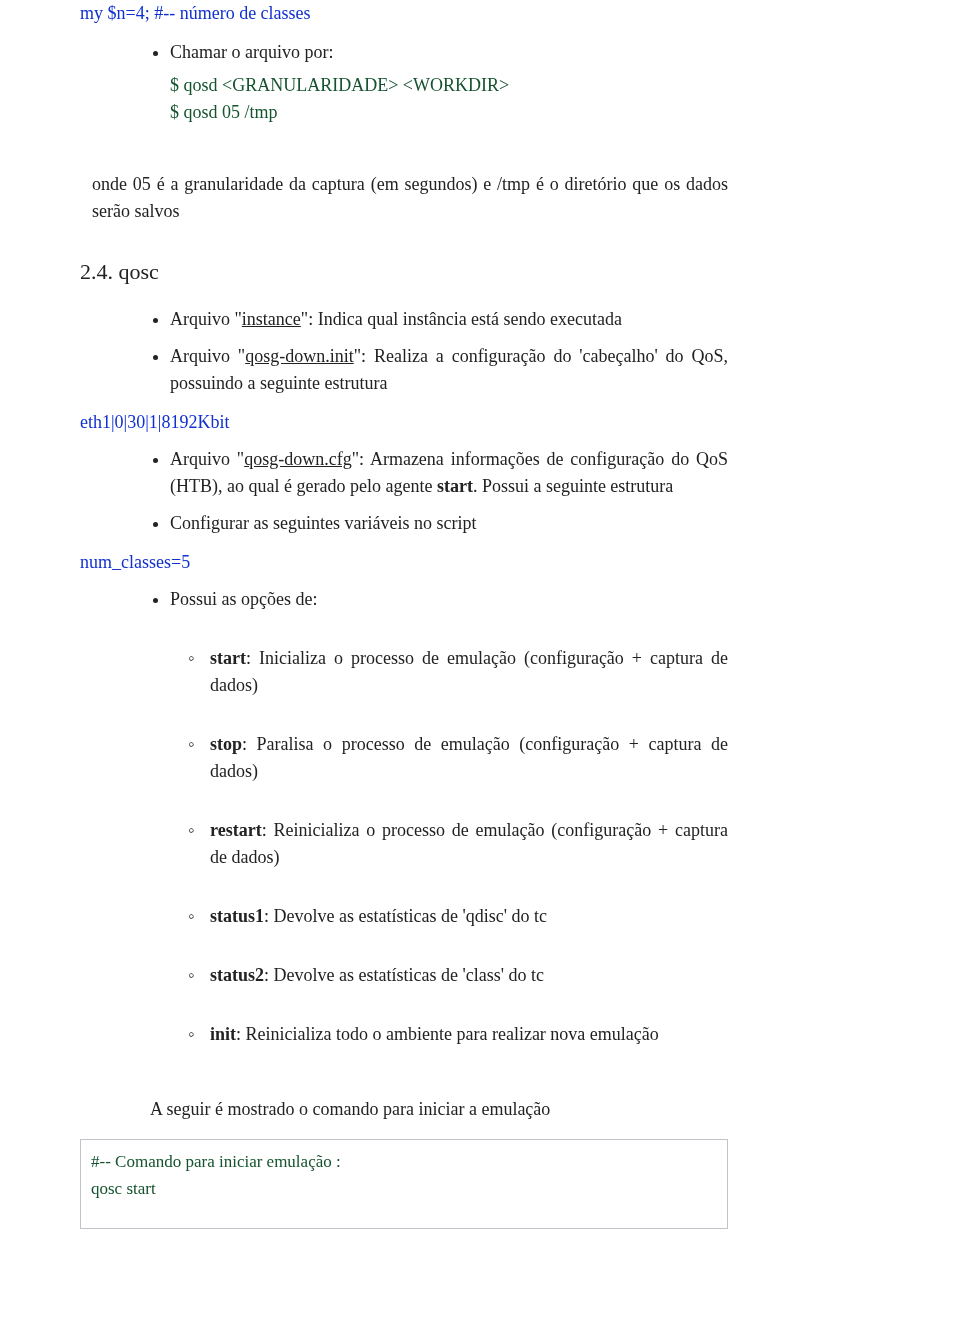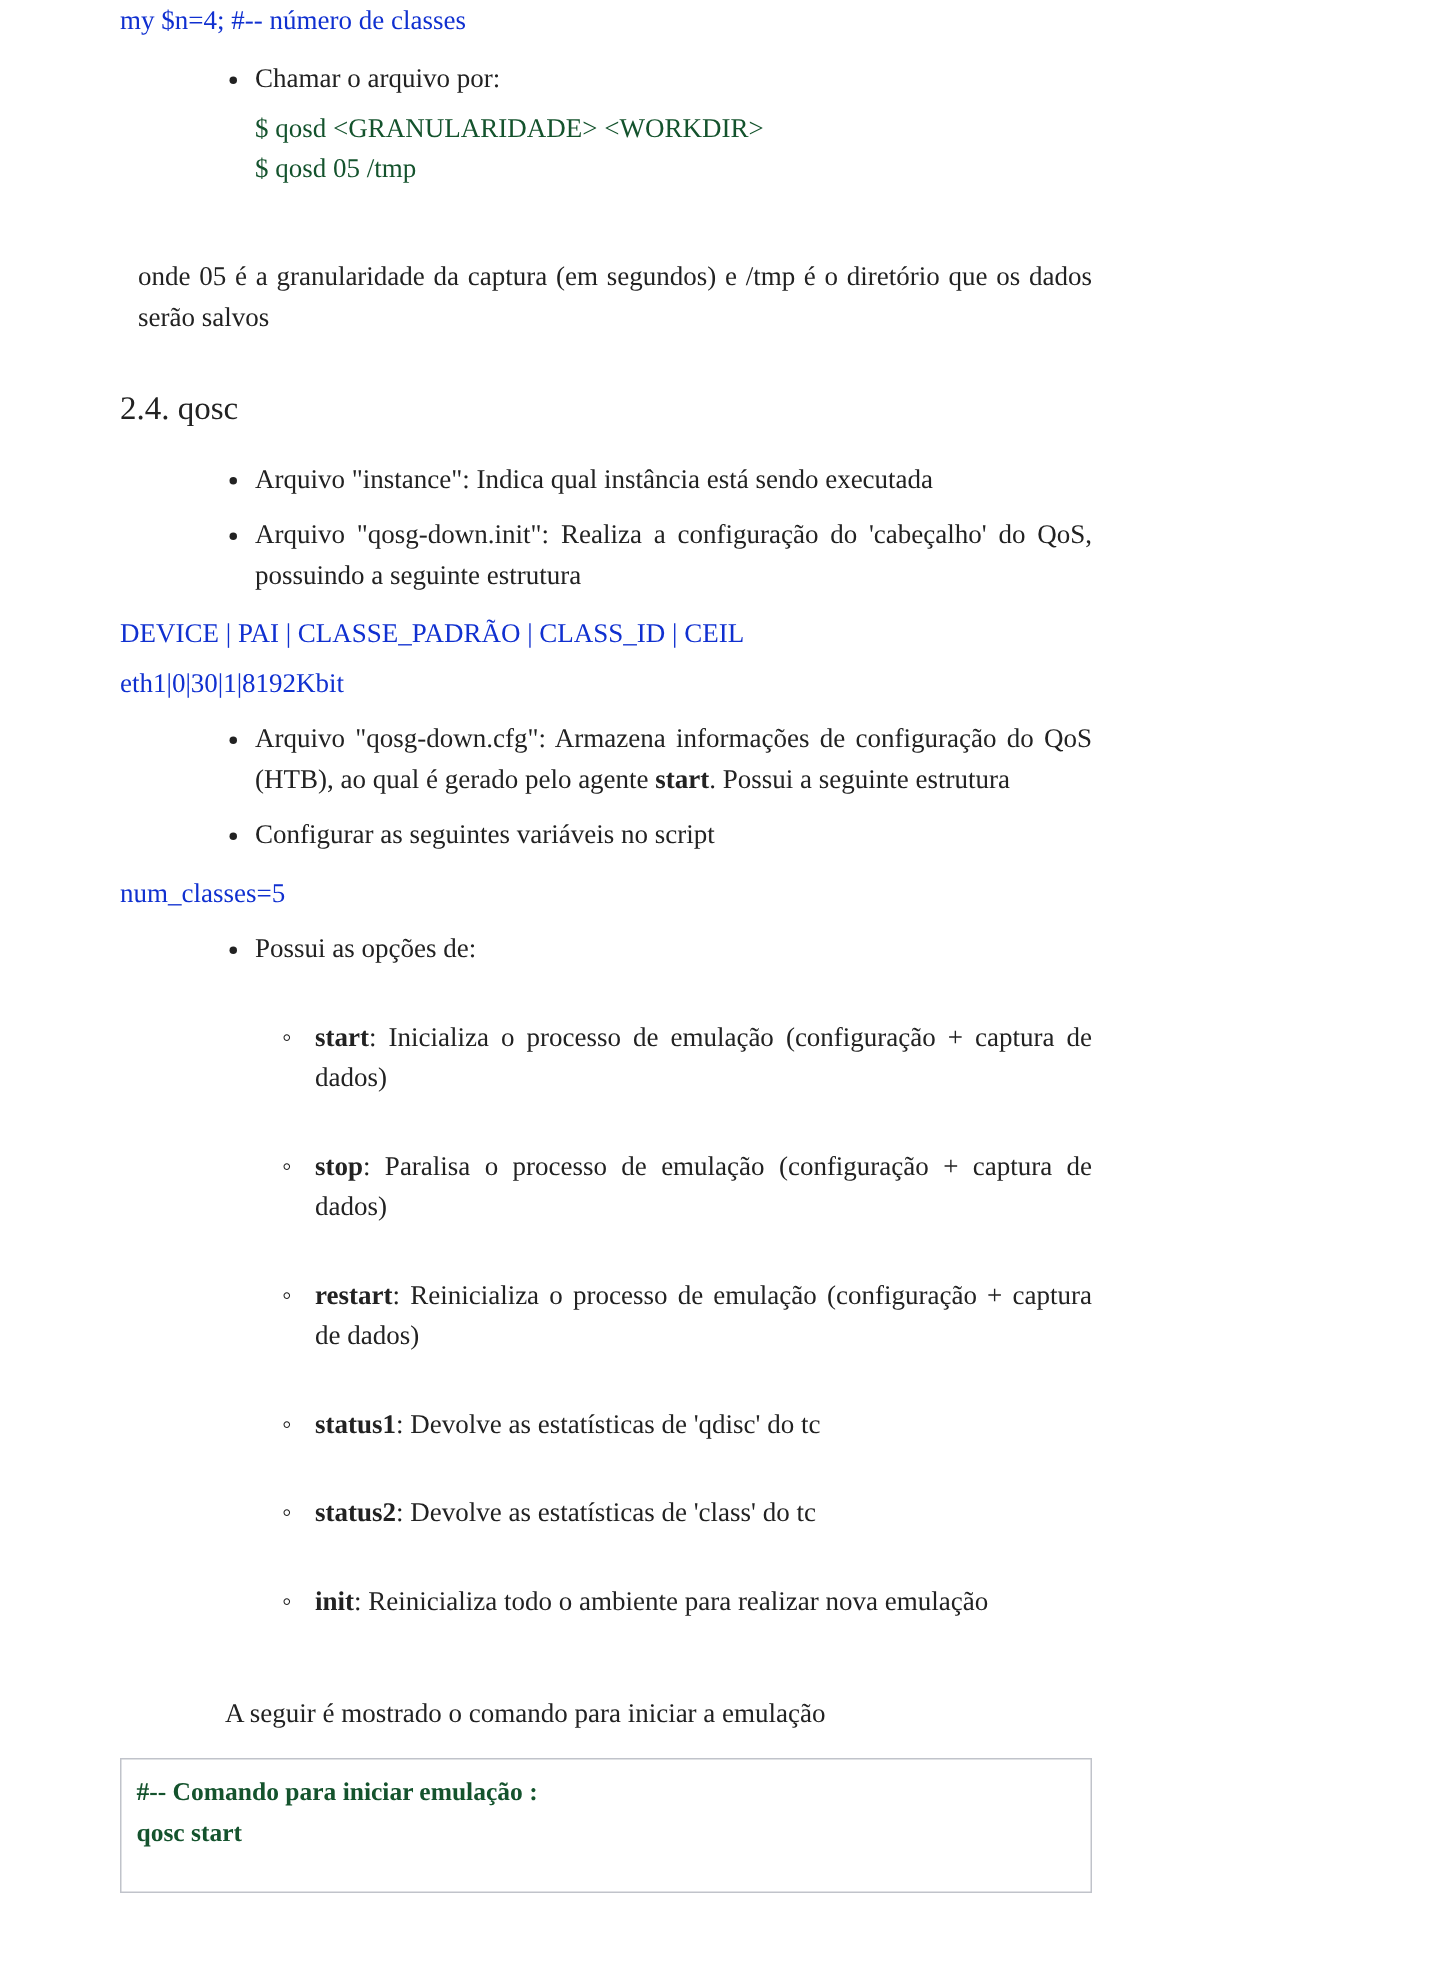--- a/index.html
+++ b/index.html
@@ -47,34 +47,33 @@
     content: "◦";
     position: absolute;
     left: -22px;
     top: 0;
     font-size: 18px;
   }
   .section-num {
     font-size: 22px;
     margin: 30px 0 18px 0;
   }
-  .underline { }
+  .underline { text-decoration: underline; }
   .hanging {
     margin: 18px 0 0 12px;
     text-align: justify;
   }
   .indent1 { padding-left: 70px; }
   .bold { font-weight: bold; }
   .footer-box {
     border: 1px solid #c0c3ca;
     padding: 8px 10px 26px 10px;
     margin-top: 8px;
     font-size: 17px;
     line-height: 1.6;
-    font-weight: bold;
   }
   .closing {
     margin-top: 48px;
     margin-bottom: 16px;
     padding-left: 70px;
     text-align: justify;
   }
 </style>
 </head>
 <body>
@@ -101,21 +100,20 @@
 
   <ul class="bullet">
     <li>
       <span>Arquivo "</span><span class="underline">instance</span><span>": Indica qual instância está sendo executada</span>
     </li>
     <li>
       <span>Arquivo "</span><span class="underline">qosg-down.init</span><span>": Realiza a configuração do 'cabeçalho' do QoS, possuindo a seguinte estrutura</span>
     </li>
   </ul>
 
-  <div class="code-line blue">DEVICE | PAI | CLASSE_PADRÃO | CLASS_ID | CEIL</div>
   <div class="code-line blue">eth1|0|30|1|8192Kbit</div>
 
   <ul class="bullet" style="margin-top:4px;">
     <li>
       <span>Arquivo "</span><span class="underline">qosg-down.cfg</span><span>": Armazena informações de configuração do QoS (HTB), ao qual é gerado pelo agente </span><span class="bold">start</span><span>. Possui a seguinte estrutura</span>
     </li>
     <li>
       <span>Configurar as seguintes variáveis no script</span>
     </li>
   </ul>

